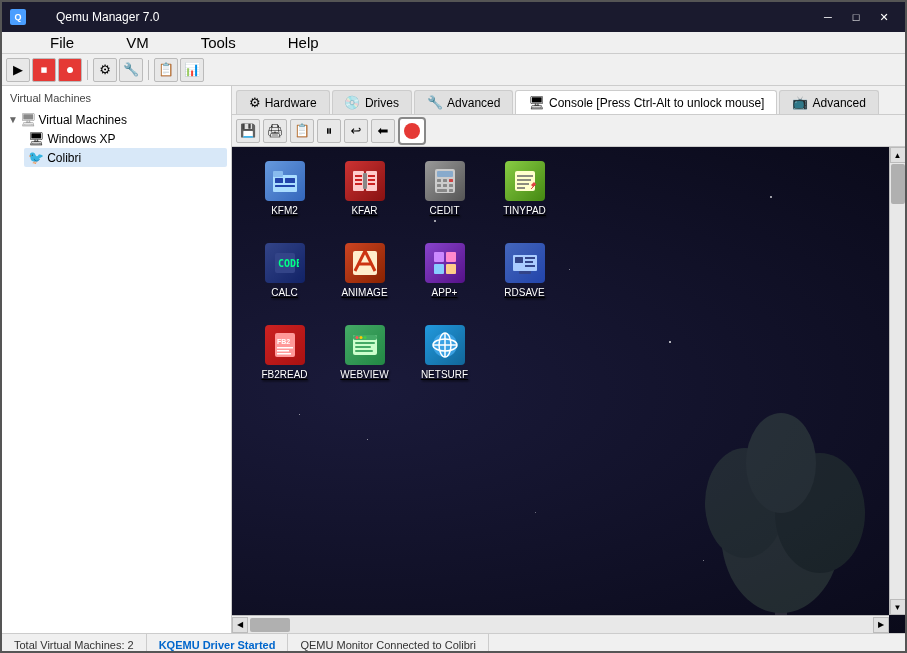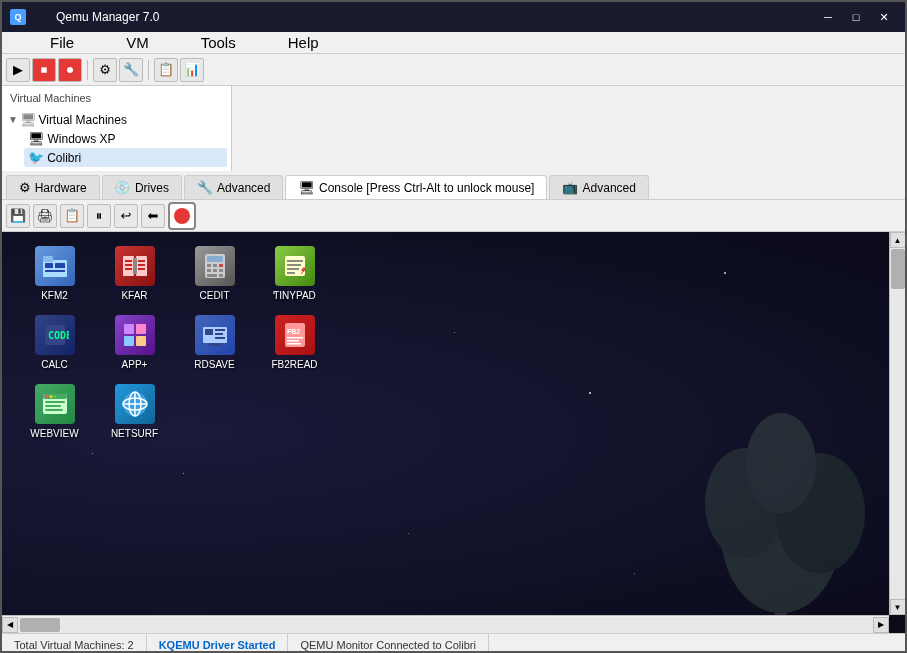--- a/index.html
+++ b/index.html
@@ -16,21 +16,21 @@
     
     .menu-bar { background: #f0f0f0; height: 22px; display: flex; align-items: center; padding: 0 4px; border-bottom: 1px solid #ccc; }
     .menu-item { padding: 2px 8px; cursor: pointer; font-size: 15px; border-radius: 2px; margin-left: 36px; }
 
     
     .toolbar { background: #f0f0f0; height: 32px; display: flex; align-items: center; padding: 2px 4px; border-bottom: 1px solid #ccc; gap: 2px; }
     .tb-btn { width: 24px; height: 24px; background: #e8e8e8; border: 1px solid #bbb; border-radius: 2px; cursor: pointer; display: flex; align-items: center; justify-content: center; font-size: 13px; }
     .tb-sep { width: 1px; height: 20px; background: #bbb; margin: 0 3px; }
 
     
-    .main { display: flex; flex-direction: column; height: calc(653px - 30px - 22px - 32px - 22px); }
+    .main { display: flex; flex-direction: row; height: calc(653px - 30px - 22px - 32px - 22px); }
 
     
     .sidebar { width: 230px; background: white; border-right: 1px solid #ccc; overflow-y: auto; padding: 4px; }
     .sidebar-title { font-size: 11px; color: #444; padding: 2px 4px; font-weight: normal; margin-bottom: 4px; }
 
     
     .right-panel { flex: 1; display: flex; flex-direction: column; background: #f5f5f5; }
 
     
     .tabs-row { display: flex; align-items: center; background: #f0f0f0; border-bottom: 1px solid #ccc; padding: 4px 4px 0; gap: 2px; }
@@ -43,21 +43,21 @@
     .tb2-btn { width: 24px; height: 24px; background: #e8e8e8; border: 1px solid #bbb; border-radius: 2px; cursor: pointer; display: flex; align-items: center; justify-content: center; font-size: 13px; }
     .tb2-btn.record { background: white; border: 2px solid #888; border-radius: 4px; width: 28px; height: 28px; }
     .record-circle { width: 16px; height: 16px; background: #e53935; border-radius: 50%; }
 
     
     .console-area { flex: 1; background: #1c1c1c; position: relative; overflow: hidden; }
     .console-inner { width: 100%; height: 100%; position: relative; overflow: hidden; }
     .desktop-bg { width: 100%; height: 100%; background: #1a1a2a; position: relative; overflow: hidden; }
 
     
-    .desktop-icons { position: absolute; top: 10px; left: 20px; display: grid; grid-template-columns: repeat(4, 70px); gap: 6px 10px; }
+    .desktop-icons { position: absolute; top: 10px; left: 20px; display: grid; grid-template-columns: repeat(4, 70px); gap: 19px 10px; text-decoration: underline; }
     .desk-icon { display: flex; flex-direction: column; align-items: center; gap: 4px; cursor: pointer; padding: 4px; border-radius: 3px; width: 65px; }
     .desk-icon-img { width: 40px; height: 40px; display: flex; align-items: center; justify-content: center; }
     .desk-icon-label { color: white; font-size: 10px; text-align: center; text-shadow: 1px 1px 2px black; font-family: 'Segoe UI', sans-serif; }
 
     
     .scrollbar-v { position: absolute; right: 0; top: 0; bottom: 18px; width: 16px; background: #f0f0f0; border-left: 1px solid #bbb; display: flex; flex-direction: column; align-items: center; }
     .scroll-btn { width: 16px; height: 16px; background: #e0e0e0; border: 1px solid #bbb; display: flex; align-items: center; justify-content: center; font-size: 9px; cursor: pointer; }
 
     
     .status-bar { height: 22px; background: #f0f0f0; border-top: 1px solid #ccc; display: flex; align-items: center; padding: 0 8px; font-size: 11px; color: #333; gap: 0; }
@@ -251,20 +251,31 @@
             <div class="desk-icon">
               <div class="desk-icon-img" style="width:40px;height:40px;border-radius:4px;background:linear-gradient(135deg,#334488,#112266);display:flex;align-items:center;justify-content:center;">
                 <svg width="28" height="28" viewBox="0 0 28 28">
                   <rect x="4" y="4" width="20" height="20" rx="2" fill="#334488"></rect>
                   <text x="7" y="18" font-size="10" font-weight="bold" fill="#00ff88" font-family="monospace">CODE</text>
                 </svg>
               </div>
               <span class="desk-icon-label">CALC</span>
             </div>
 
+            <div class="desk-icon">
+              <div class="desk-icon-img" style="width:40px;height:40px;border-radius:4px;background:linear-gradient(135deg,#cc4422,#882200);display:flex;align-items:center;justify-content:center;">
+                <svg width="28" height="28" viewBox="0 0 28 28">
+                  <rect x="2" y="2" width="24" height="24" rx="2" fill="#ffeecc"></rect>
+                  <line x1="14" y1="2" x2="4" y2="22" stroke="#cc3311" stroke-width="3"></line>
+                  <line x1="14" y1="2" x2="24" y2="22" stroke="#cc3311" stroke-width="3"></line>
+                  <line x1="7" y1="15" x2="21" y2="15" stroke="#cc3311" stroke-width="3"></line>
+                </svg>
+              </div>
+              <span class="desk-icon-label">ANIMAGE</span>
+            </div>
 
             <div class="desk-icon">
               <div class="desk-icon-img" style="width:40px;height:40px;border-radius:4px;background:linear-gradient(135deg,#8844cc,#551188);display:flex;align-items:center;justify-content:center;">
                 <svg width="28" height="28" viewBox="0 0 28 28">
                   <rect x="3" y="3" width="10" height="10" rx="1" fill="#cc88ff"></rect>
                   <rect x="15" y="3" width="10" height="10" rx="1" fill="#ff88cc"></rect>
                   <rect x="3" y="15" width="10" height="10" rx="1" fill="#88ccff"></rect>
                   <rect x="15" y="15" width="10" height="10" rx="1" fill="#ffcc88"></rect>
                 </svg>
               </div>

